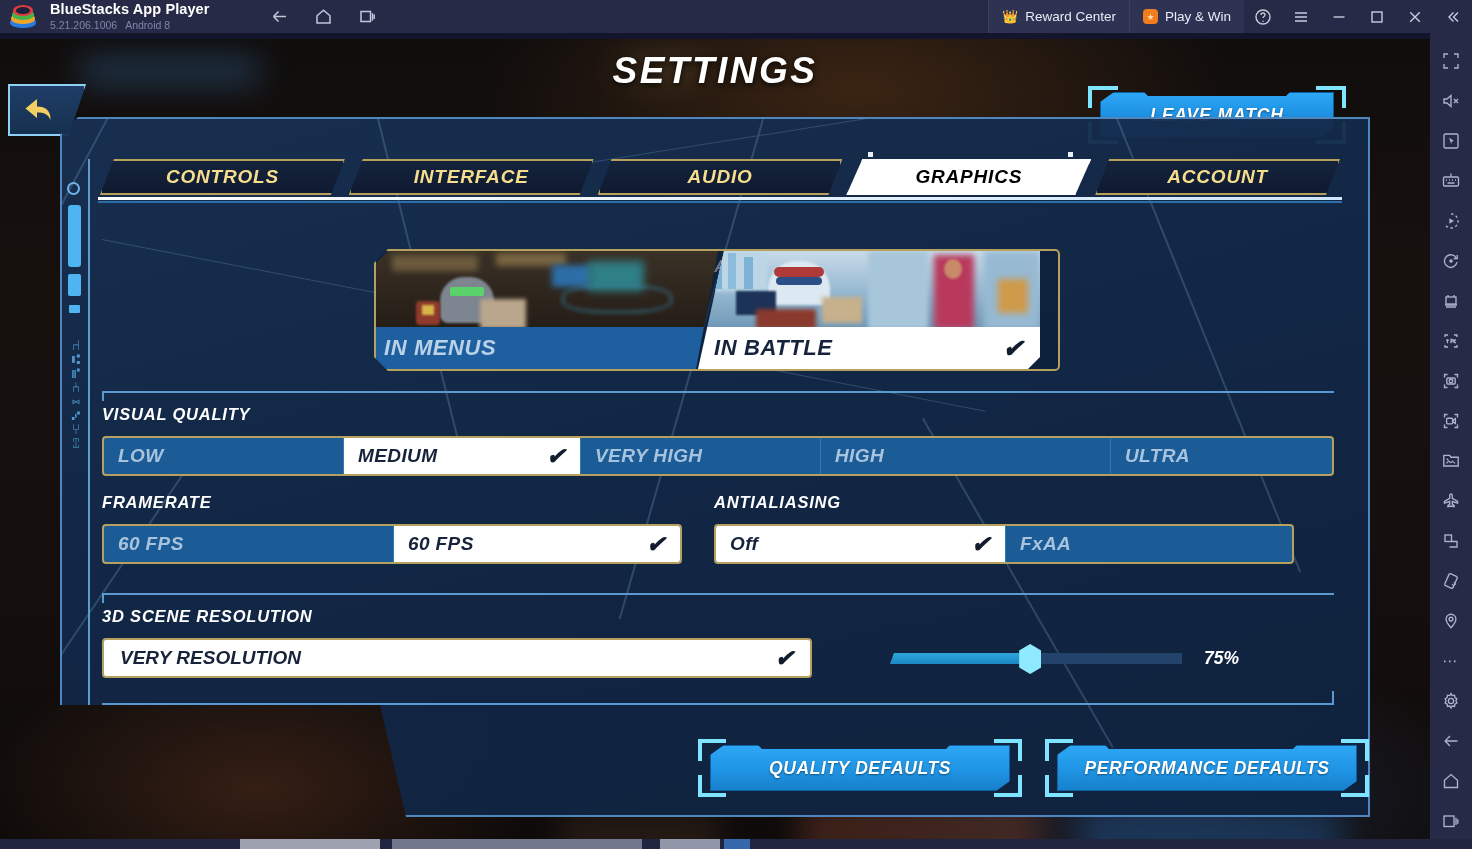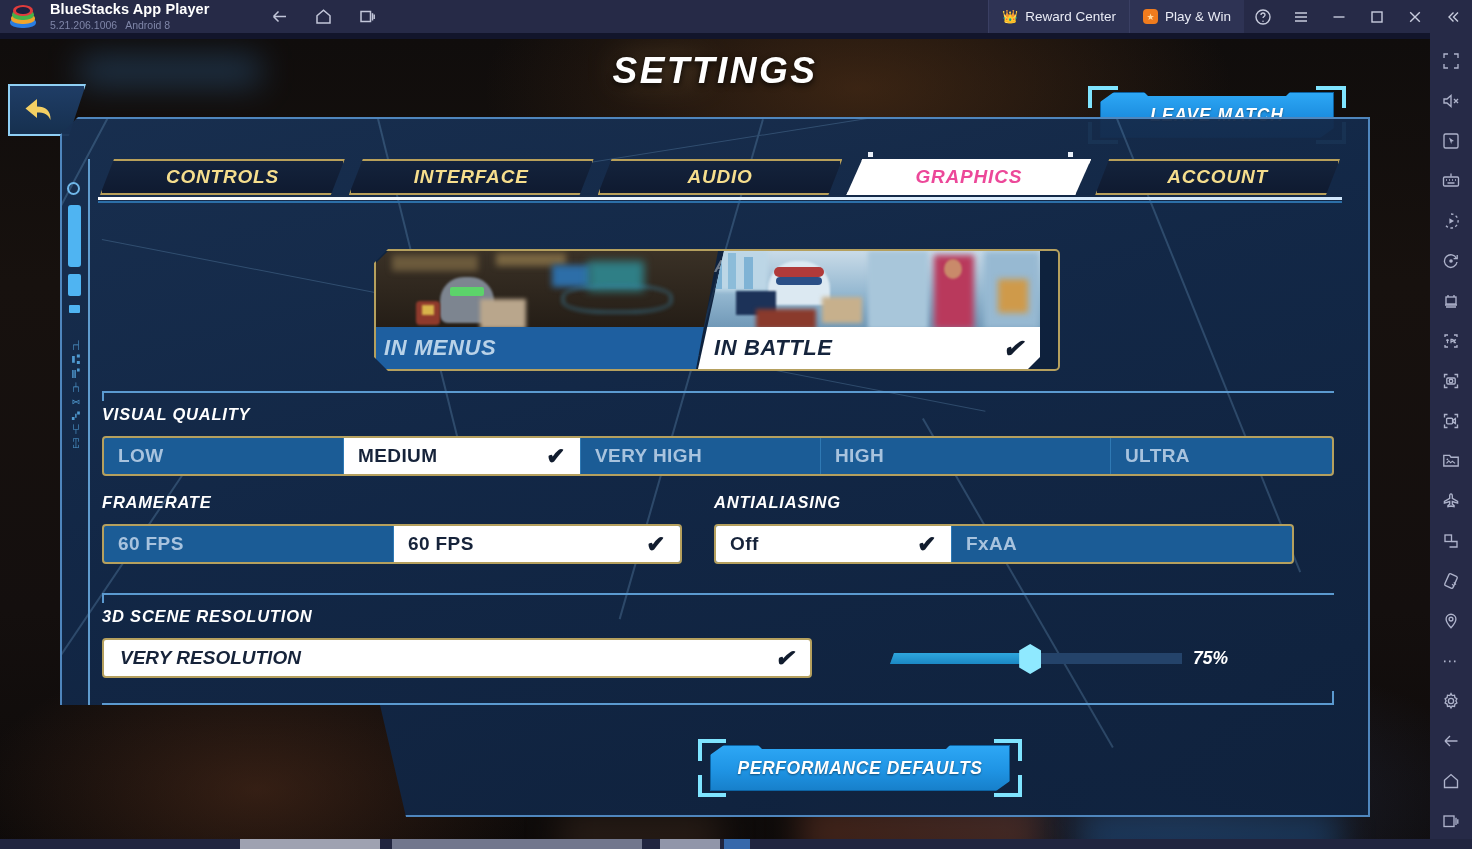--- a/index.html
+++ b/index.html
@@ -129,21 +129,21 @@
   .tabs { position: absolute; left: 38px; top: 40px; width: 1240px; height: 36px; display: flex; gap: 4px; }
   .tab {
     position: relative; flex: 1; height: 36px; cursor: pointer;
     display: flex; align-items: center; justify-content: center;
     color: #f6de8d; font-size: 19px; font-weight: 800; font-style: italic; letter-spacing: .8px;
     background: linear-gradient(180deg, #14233c, #0f1a30);
     border: 2px solid #b9a05a;
     clip-path: polygon(14px 0, 100% 0, calc(100% - 14px) 100%, 0 100%);
   }
   .tab.active {
-    background: #ffffff; border-color: #ffffff; color: #ec4899;
+    background: #ffffff; border-color: #ffffff; color: #000000;
     clip-path: polygon(16px 0, 100% 0, calc(100% - 16px) 100%, 0 100%);
   }
   .tabs-underline { position: absolute; left: 36px; top: 78px; width: 1244px; height: 3px;
                     background: linear-gradient(90deg, #ffffff, #cfe6fb); }
   .tabs-underline2 { position: absolute; left: 36px; top: 82px; width: 1244px; height: 2px; background: #2c6fa8; }
 
   .pip { position: absolute; width: 5px; height: 5px; background: #e8eef7; }
 
   
   .subhead {
@@ -190,38 +190,38 @@
     color: #ffffff; font-size: 16.5px; font-weight: 800; font-style: italic; letter-spacing: .8px;
   }
 
   
   .seg {
     display: flex; height: 40px; border: 2px solid #b5a05e; border-radius: 4px;
     background: #1b5c96; overflow: hidden;
   }
   .seg-opt {
     position: relative; display: flex; align-items: center; cursor: pointer;
-    padding: 0 14px; font-size: 19px; font-weight: 800; letter-spacing: .4px;
+    padding: 0 14px; font-size: 19px; font-weight: 800; font-style: italic; letter-spacing: .4px;
     color: #a8c3de; border-right: 1px solid #2f79b4;
   }
   .seg-opt:last-child { border-right: none; }
   .seg-opt.sel {
     background: #ffffff; color: #16233a; justify-content: space-between; gap: 14px;
   }
   .seg-opt.sel .chk { color: #111c2e; font-size: 23px; font-weight: 900; }
 
   
   .res-row { display: flex; align-items: center; gap: 0; }
   .res-pick {
     width: 710px; height: 40px; background: #ffffff; border: 2px solid #b5a05e; border-radius: 4px;
     display: flex; align-items: center; justify-content: space-between; padding: 0 16px;
     color: #16233a; font-size: 19px; font-weight: 800; font-style: italic; cursor: pointer;
   }
   .res-pick .chk { font-size: 23px; font-weight: 900; color: #111c2e; }
-  .slider-wrap { margin-left: 78px; display: flex; align-items: center; gap: 11px; }
+  .slider-wrap { margin-left: 78px; display: flex; align-items: center; gap: 22px; }
   .slider { position: relative; width: 292px; height: 16px; cursor: pointer; }
   .slider .track {
     position: absolute; left: 0; top: 3px; width: 292px; height: 11px;
     background: #24436a; clip-path: polygon(4px 0, 100% 0, 100% 100%, 0 100%);
   }
   .slider .fill {
     position: absolute; left: 0; top: 3px; height: 11px;
     background: linear-gradient(180deg,#2ea6dd,#1b88c4);
     clip-path: polygon(4px 0, 100% 0, 100% 100%, 0 100%);
   }
@@ -488,21 +488,21 @@
           <div class="seg-opt sel" style="flex:1">
             <span>60 FPS</span>
             <span class="chk">✔</span>
           </div>
         </div>
       </div>
 
       <div class="sec" style="top:374px;left:652px;width:580px">
         <div class="sec-label">ANTIALIASING</div>
         <div class="seg" style="margin-top:12px;width:580px">
-          <div class="seg-opt sel" style="width:236px">
+          <div class="seg-opt sel" style="width:290px">
             <span>Off</span>
             <span class="chk">✔</span>
           </div>
           <div class="seg-opt" style="flex:1">
             <span>FxAA</span>
           </div>
         </div>
       </div>
 
       <div class="sec" style="top:474px">
@@ -530,20 +530,33 @@
           <div class="brkt">
             <b style="left:0;top:0;width:4px;height:22px"></b>
             <b style="left:0;top:0;width:28px;height:4px"></b>
             <b style="right:0;top:0;width:4px;height:22px"></b>
             <b style="right:0;top:0;width:28px;height:4px"></b>
             <b style="left:0;bottom:0;width:4px;height:22px"></b>
             <b style="left:0;bottom:0;width:28px;height:4px"></b>
             <b style="right:0;bottom:0;width:4px;height:22px"></b>
             <b style="right:0;bottom:0;width:28px;height:4px"></b>
           </div>
+          <div class="dbtn">QUALITY DEFAULTS</div>
+        </div>
+        <div class="dbtn-wrap">
+          <div class="brkt">
+            <b style="left:0;top:0;width:4px;height:22px"></b>
+            <b style="left:0;top:0;width:28px;height:4px"></b>
+            <b style="right:0;top:0;width:4px;height:22px"></b>
+            <b style="right:0;top:0;width:28px;height:4px"></b>
+            <b style="left:0;bottom:0;width:4px;height:22px"></b>
+            <b style="left:0;bottom:0;width:28px;height:4px"></b>
+            <b style="right:0;bottom:0;width:4px;height:22px"></b>
+            <b style="right:0;bottom:0;width:28px;height:4px"></b>
+          </div>
           <div class="dbtn">PERFORMANCE DEFAULTS</div>
         </div>
       </div>
 
     </div>
   </div>
 
   <div class="rail">
     <div class="rail-item">
       <svg width="20" height="20" viewBox="0 0 20 20">

